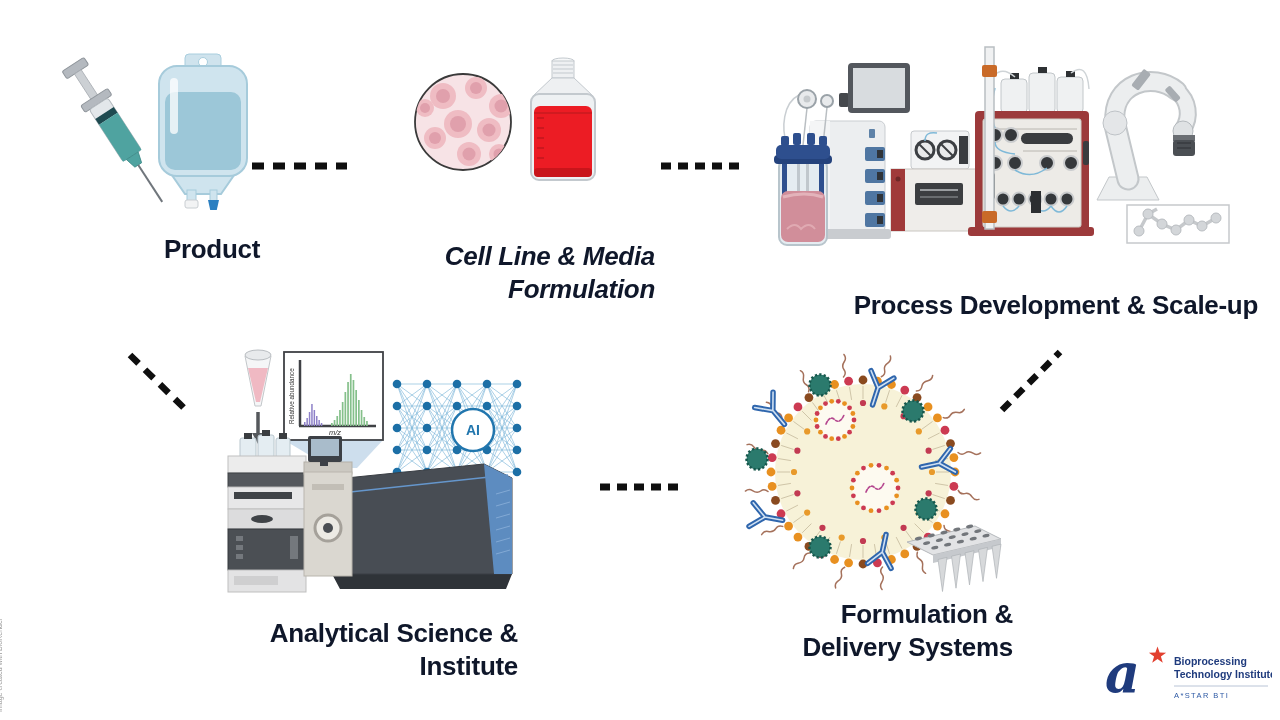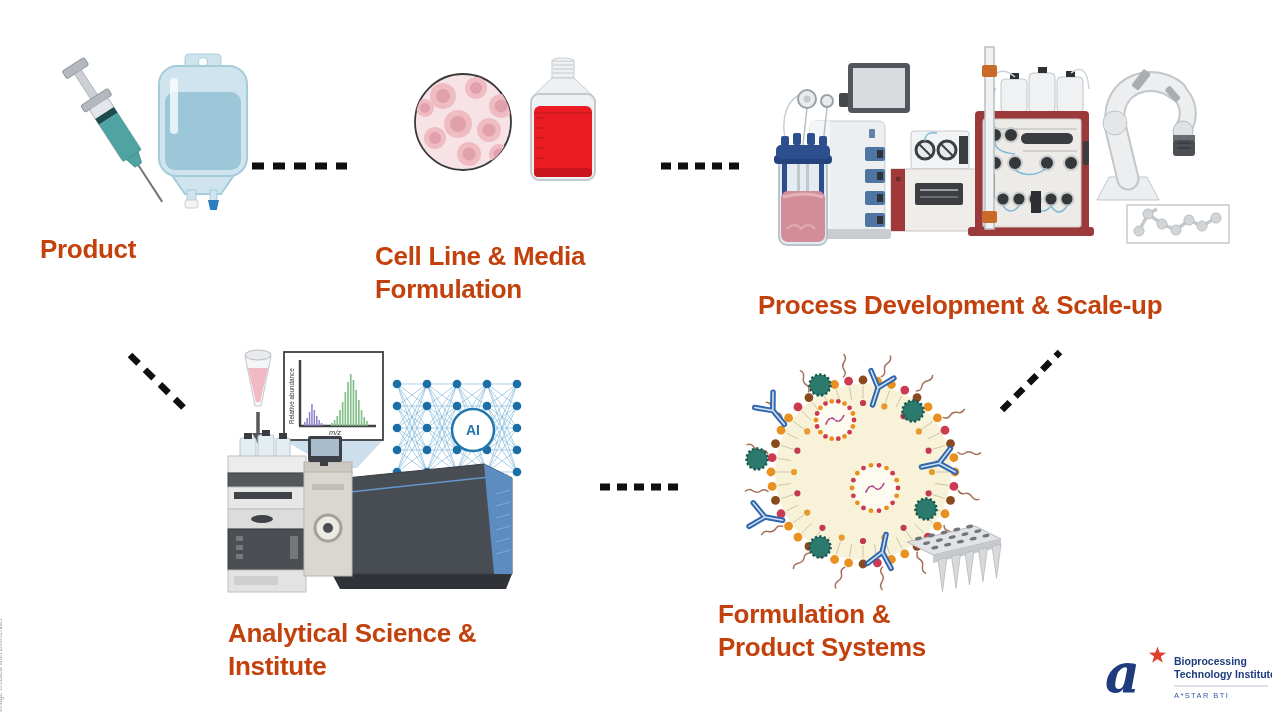--- a/index.html
+++ b/index.html
@@ -1,21 +1,21 @@
 <!DOCTYPE html>
 <html><head>
 <meta charset="utf-8">
 <style>
   html,body{margin:0;padding:0;background:#fff;}
   .canvas{position:relative;width:1280px;height:720px;background:#ffffff;overflow:hidden;
           font-family:"Liberation Sans","DejaVu Sans",sans-serif;}
-  .node-label{position:absolute;font-weight:700;color:#c2410c;text-align:left;
+  .node-label{position:absolute;font-weight:700;color:#0f172a;text-align:right;
               font-size:26px;line-height:33px;letter-spacing:-0.3px;}
   #label-product{left:40px;top:233px;width:220px;}
-  #label-cell{left:375px;top:240px;width:280px;}
+  #label-cell{left:375px;top:240px;width:280px;font-style:italic;}
   #label-process{left:758px;top:289px;width:500px;}
   #label-analytical{left:228px;top:617px;width:290px;}
   #label-formulation{left:718px;top:598px;width:295px;}
   .layer{position:absolute;left:0;top:0;pointer-events:none;}
   .watermark{position:absolute;left:3px;bottom:8px;transform:rotate(-90deg);
              transform-origin:0 100%;font-size:7px;color:#9a9a9a;white-space:nowrap;}
   svg{display:block;}
 </style>
 </head>
 <body>
@@ -692,21 +692,21 @@
   </div>
   <div class="node-label" id="label-process">
     <div>Process Development &amp; Scale-up</div>
   </div>
   <div class="node-label" id="label-analytical">
     <div>Analytical Science &amp;</div>
     <div>Institute</div>
   </div>
   <div class="node-label" id="label-formulation">
     <div>Formulation &amp;</div>
-    <div>Product Systems</div>
+    <div>Delivery Systems</div>
   </div>
 
   <svg style="position:absolute;left:1100px;top:642px" width="172" height="64" viewBox="0 0 172 64">
     <text x="5" y="50" font-family="DejaVu Serif, serif" font-style="italic" font-weight="bold" font-size="54" fill="#1f3b7d">a</text>
     <path d="M57.5,4.5 L59.6,10.6 L66.1,10.7 L60.9,14.6 L62.8,20.8 L57.5,17.1 L52.2,20.8 L54.1,14.6 L48.9,10.7 L55.4,10.6 Z" fill="#e2402f"></path>
     <text x="74" y="23" font-size="10.5" font-weight="bold" fill="#1f3b7d">Bioprocessing</text>
     <text x="74" y="36" font-size="10.5" font-weight="bold" fill="#1f3b7d">Technology Institute</text>
     <line x1="74" y1="44" x2="168" y2="44" stroke="#b9c4d6"></line>
     <text x="74" y="56" font-size="7.5" letter-spacing="1.4" fill="#2e5aa5">A*STAR BTI</text>
   </svg>

